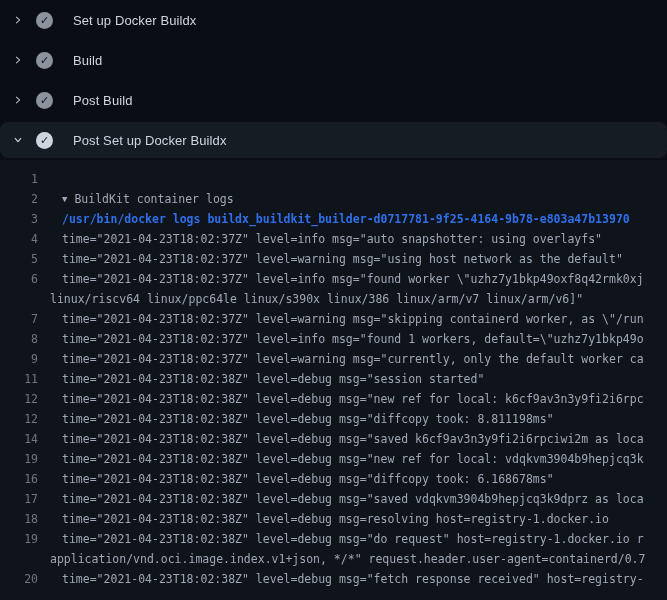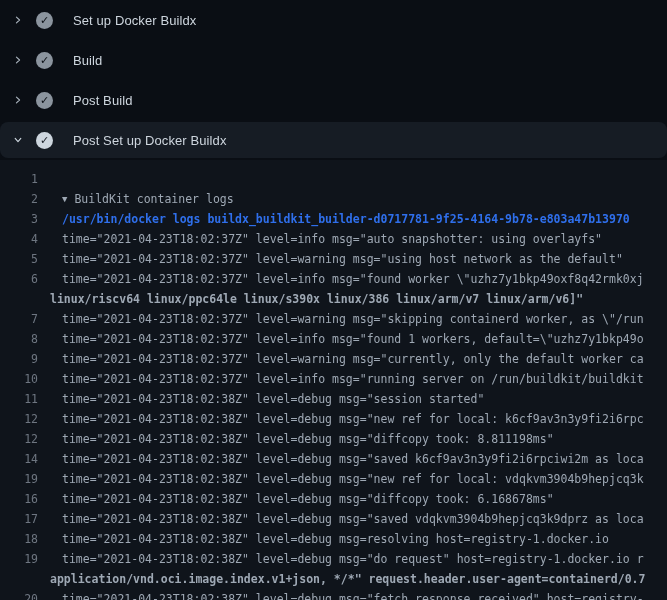--- a/index.html
+++ b/index.html
@@ -36,21 +36,21 @@
     min-height:440px;
     font-family:"DejaVu Sans Mono","Liberation Mono",monospace;
     font-size:11.5px;line-height:20px;color:var(--text);
   }
   .log-row{display:flex;height:20px;overflow:hidden;white-space:pre;}
   .log-num{
     width:38px;flex:none;text-align:right;color:var(--num);
     cursor:pointer;user-select:none;
   }
   .log-text{padding-left:24px;white-space:pre;flex:none;}
-  .log-row.cont .log-text{padding-left:12px;font-weight:bold;}
+  .log-row.cont .log-text{padding-left:12px;}
   .log-row.command .log-text{color:var(--accent);font-weight:bold;}
   .group-caret{
     display:inline-block;font-size:9px;vertical-align:1px;
     margin-right:7px;cursor:pointer;color:var(--text);
   }
 </style>
 </head>
 <body>
 
 <div>
@@ -96,21 +96,20 @@
       <div class="log-row plain"><span class="log-num">1</span></div>
       <div class="log-row group"><span class="log-num">2</span><span class="log-text"><span class="group-caret">▼</span><span>BuildKit container logs</span></span></div>
       <div class="log-row command"><span class="log-num">3</span><span class="log-text">/usr/bin/docker logs buildx_buildkit_builder-d0717781-9f25-4164-9b78-e803a47b13970</span></div>
       <div class="log-row plain"><span class="log-num">4</span><span class="log-text">time="2021-04-23T18:02:37Z" level=info msg="auto snapshotter: using overlayfs"</span></div>
       <div class="log-row plain"><span class="log-num">5</span><span class="log-text">time="2021-04-23T18:02:37Z" level=warning msg="using host network as the default"</span></div>
       <div class="log-row plain"><span class="log-num">6</span><span class="log-text">time="2021-04-23T18:02:37Z" level=info msg="found worker \"uzhz7y1bkp49oxf8q42rmk0xj</span></div>
       <div class="log-row cont"><span class="log-num"></span><span class="log-text">linux/riscv64 linux/ppc64le linux/s390x linux/386 linux/arm/v7 linux/arm/v6]"</span></div>
       <div class="log-row plain"><span class="log-num">7</span><span class="log-text">time="2021-04-23T18:02:37Z" level=warning msg="skipping containerd worker, as \"/run</span></div>
       <div class="log-row plain"><span class="log-num">8</span><span class="log-text">time="2021-04-23T18:02:37Z" level=info msg="found 1 workers, default=\"uzhz7y1bkp49o</span></div>
       <div class="log-row plain"><span class="log-num">9</span><span class="log-text">time="2021-04-23T18:02:37Z" level=warning msg="currently, only the default worker ca</span></div>
-      <div class="log-row plain"><span class="log-num">10</span><span class="log-text">time="2021-04-23T18:02:37Z" level=info msg="running server on /run/buildkit/buildkit</span></div>
       <div class="log-row plain"><span class="log-num">11</span><span class="log-text">time="2021-04-23T18:02:38Z" level=debug msg="session started"</span></div>
       <div class="log-row plain"><span class="log-num">12</span><span class="log-text">time="2021-04-23T18:02:38Z" level=debug msg="new ref for local: k6cf9av3n3y9fi2i6rpc</span></div>
       <div class="log-row plain"><span class="log-num">12</span><span class="log-text">time="2021-04-23T18:02:38Z" level=debug msg="diffcopy took: 8.811198ms"</span></div>
       <div class="log-row plain"><span class="log-num">14</span><span class="log-text">time="2021-04-23T18:02:38Z" level=debug msg="saved k6cf9av3n3y9fi2i6rpciwi2m as loca</span></div>
       <div class="log-row plain"><span class="log-num">19</span><span class="log-text">time="2021-04-23T18:02:38Z" level=debug msg="new ref for local: vdqkvm3904b9hepjcq3k</span></div>
       <div class="log-row plain"><span class="log-num">16</span><span class="log-text">time="2021-04-23T18:02:38Z" level=debug msg="diffcopy took: 6.168678ms"</span></div>
       <div class="log-row plain"><span class="log-num">17</span><span class="log-text">time="2021-04-23T18:02:38Z" level=debug msg="saved vdqkvm3904b9hepjcq3k9dprz as loca</span></div>
       <div class="log-row plain"><span class="log-num">18</span><span class="log-text">time="2021-04-23T18:02:38Z" level=debug msg=resolving host=registry-1.docker.io</span></div>
       <div class="log-row plain"><span class="log-num">19</span><span class="log-text">time="2021-04-23T18:02:38Z" level=debug msg="do request" host=registry-1.docker.io r</span></div>
       <div class="log-row cont"><span class="log-num"></span><span class="log-text">application/vnd.oci.image.index.v1+json, */*" request.header.user-agent=containerd/0.7</span></div>

